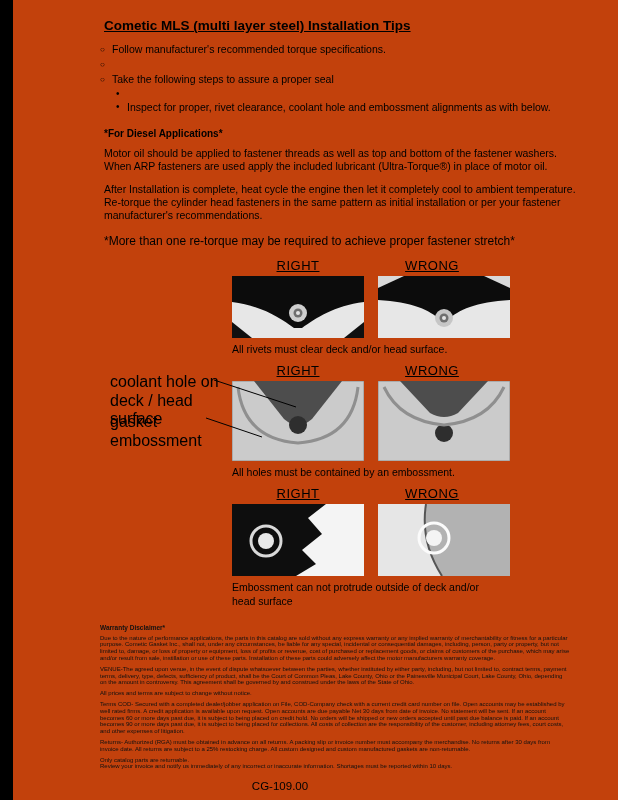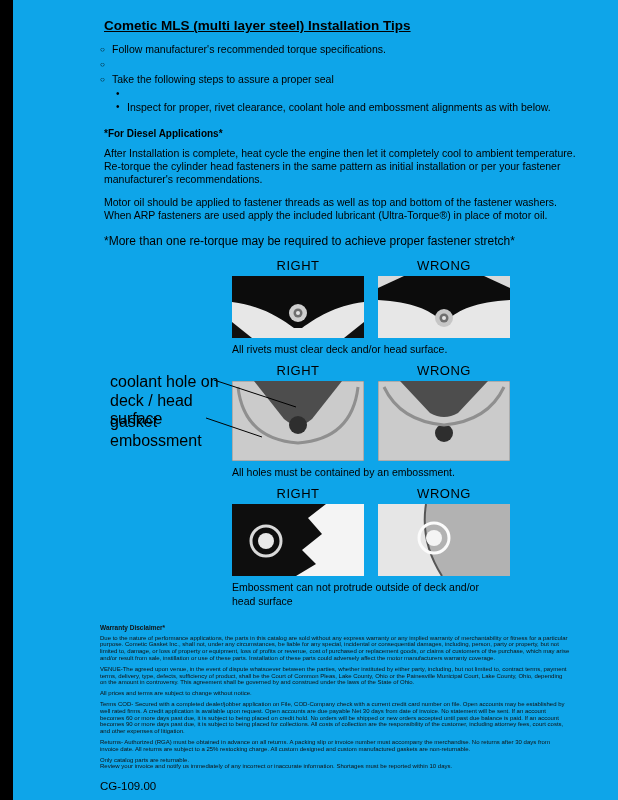--- a/index.html
+++ b/index.html
@@ -1,49 +1,49 @@
 <!DOCTYPE html>
 <html><head>
 <meta charset="utf-8">
 <style>
   html,body{margin:0;padding:0;background:#fff;}
   .page{
     position:relative;
     width:618px;height:800px;
-    background:#0ea5e9;
+    background:#c2410c;
     overflow:hidden;
     font-family:"Liberation Sans", sans-serif;
     color:#000;
   }
   .left-bar{position:absolute;left:0;top:0;width:13px;height:800px;background:#000;}
   .content{position:absolute;left:0;top:0;width:618px;box-sizing:border-box;padding:18px 28px 0 100px;}
   .doc-title{font-size:13.5px;font-weight:bold;text-decoration:underline;margin:0 0 10px 4px;}
   .bullets{font-size:10.5px;line-height:1.22;}
   .b-item{display:flex;margin-bottom:2px;}
   .b-circ{width:12px;flex:none;font-size:8px;line-height:13px;}
   .b-sub{display:flex;margin:1px 0 1px 16px;}
   .b-dot{width:11px;flex:none;font-size:10px;line-height:12px;}
   .diesel-head{font-size:10px;font-weight:bold;margin:14px 0 8px 4px;}
   .para{font-size:10.5px;line-height:1.25;width:482px;margin:0 0 10px 4px;}
   .note{font-size:12px;margin:12px 0 10px 4px;}
   .dgroup{margin-left:132px;width:278px;margin-top:8px;position:relative;}
-  .dheads{display:flex;gap:14px;margin-bottom:3px;}
+  .dheads{display:flex;gap:2px;margin-bottom:3px;text-decoration:underline;}
   .dheads span{width:132px;text-align:center;font-size:13px;letter-spacing:.5px;}
   .dpanels{display:flex;gap:14px;}
   .panel{display:block;background:#fff;}
   .dcaption{font-size:10.5px;margin-top:5px;}
   .dcaption.wrap{width:250px;line-height:1.25;}
   .row2-label{position:absolute;font-size:16px;line-height:1.15;white-space:pre-line;}
   .lbl-coolant{left:-122px;top:10px;width:110px;}
   .lbl-emboss{left:-122px;top:50px;width:110px;}
   .connectors{position:absolute;left:-122px;top:0;width:270px;height:92px;pointer-events:none;}
   .legal{margin-top:16px;width:470px;color:#111;}
   .legal-head{font-size:6.5px;font-weight:bold;margin:0 0 4px 0;}
   .legal p{font-size:6px;line-height:6.8px;margin:0 0 4px 0;}
-  .footer-code{font-size:11.5px;margin-top:10px;width:360px;text-align:left;}
+  .footer-code{font-size:11.5px;margin-top:10px;width:360px;text-align:center;}
 </style>
 </head>
 <body>
 
 <div class="page">
   <div class="left-bar"></div>
   <div class="content">
 
     <h1 class="doc-title">Cometic MLS (multi layer steel) Installation Tips</h1>
 
@@ -62,22 +62,22 @@
       <div class="b-sub">
         <span class="b-dot">•</span>
       </div>
       <div class="b-sub">
         <span class="b-dot">•</span>
         <span>Inspect for proper, rivet clearance, coolant hole and embossment alignments as with below.</span>
       </div>
     </div>
 
     <div class="diesel-head">*For Diesel Applications*</div>
+    <p class="para">Motor oil should be applied to fastener threads as well as top and bottom of the fastener washers. When ARP fasteners are used apply the included lubricant (Ultra-Torque®) in place of motor oil.</p>
     <p class="para">After Installation is complete, heat cycle the engine then let it completely cool to ambient temperature. Re-torque the cylinder head fasteners in the same pattern as initial installation or per your fastener manufacturer's recommendations.</p>
-    <p class="para">Motor oil should be applied to fastener threads as well as top and bottom of the fastener washers. When ARP fasteners are used apply the included lubricant (Ultra-Torque®) in place of motor oil.</p>
     <p class="note">*More than one re-torque may be required to achieve proper fastener stretch*</p>
 
     <div class="dgroup">
       <div class="dheads">
         <span>RIGHT</span>
         <span>WRONG</span>
       </div>
       <div class="dpanels">
         <svg class="panel" width="132" height="62" viewBox="0 0 132 62">
           <rect width="132" height="62" fill="#0c0c0c"></rect>

